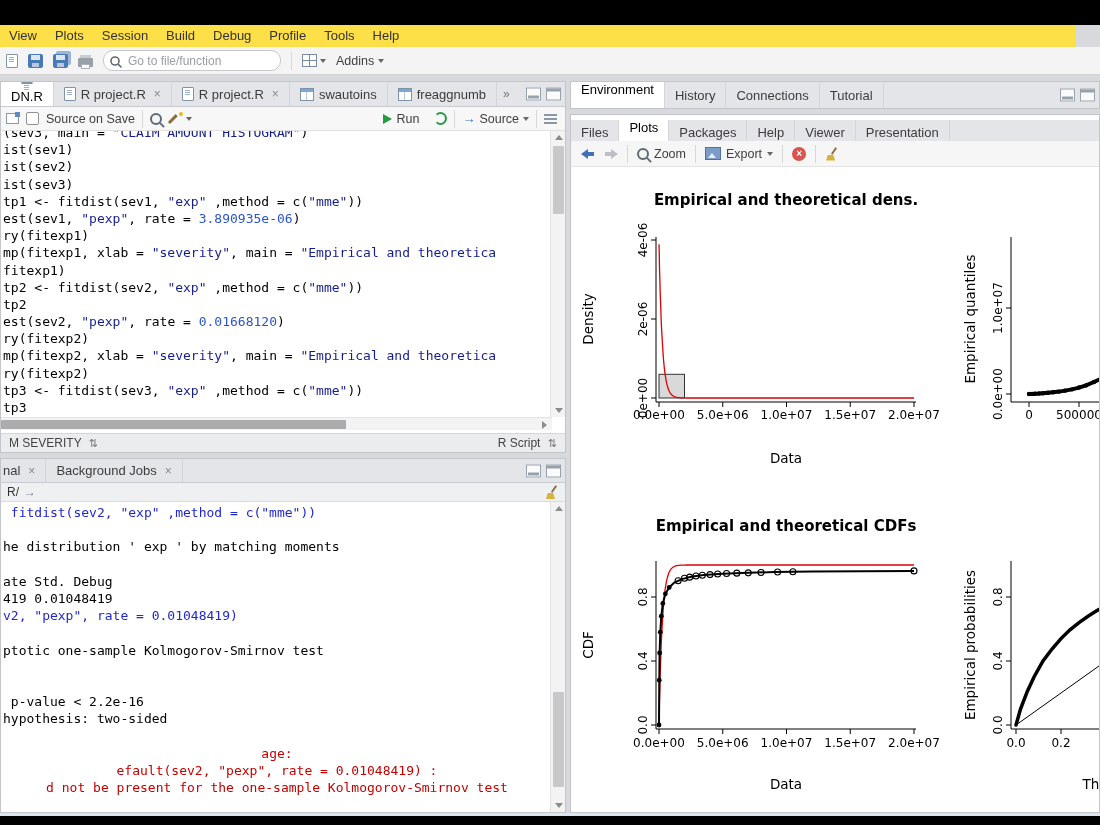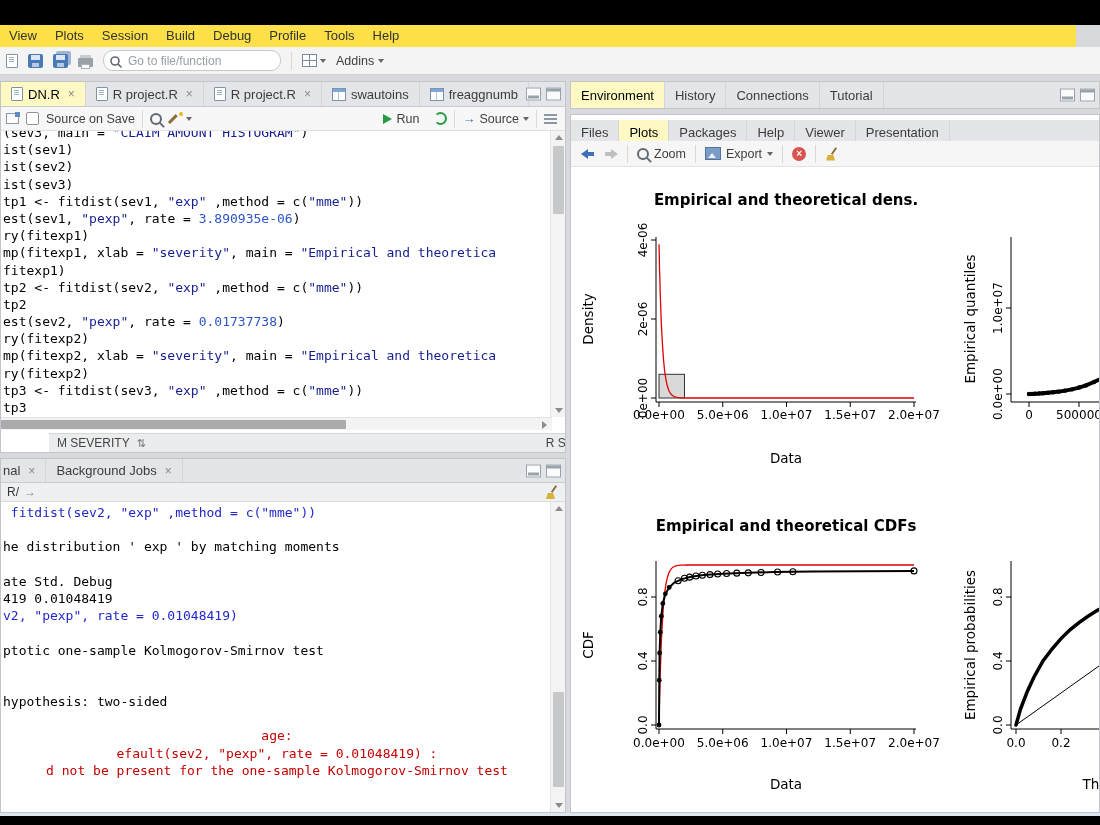--- a/index.html
+++ b/index.html
@@ -19,21 +19,21 @@
                   font-family:"Liberation Sans",sans-serif;background:transparent;}
   .goto-box input::placeholder{color:#9aa0a6;}
   .sep{width:1px;height:18px;background:#d8d8d8;}
   .tb-label{font-size:12.5px;color:#404040;}
 
   
   .tabbar{position:absolute;display:flex;align-items:stretch;background:#e4e5e8;
           border-bottom:1px solid #c9cbd0;box-sizing:border-box;}
   .tab{display:flex;align-items:center;gap:5px;padding:0 10px;font-size:13px;color:#3c3c3c;
        border-right:1px solid #d3d5d9;white-space:nowrap;cursor:default;}
-  .tab.active{background:#fef9c3;color:#000;}
+  .tab.active{background:#ffffff;color:#000;flex-direction:column;}
   .tab .close{color:#8a8a8a;font-size:12px;margin-left:3px;}
   .tab-overflow{display:flex;align-items:center;padding:0 6px;color:#777;font-size:12px;}
   .winbtns{position:absolute;right:4px;top:50%;transform:translateY(-50%);display:flex;gap:5px;}
   .winbtn{width:13px;height:11px;border:1px solid #98a2ac;background:#fbfbfb;position:relative;}
   .winbtn.max::before{content:"";position:absolute;left:0;right:0;top:0;height:3px;background:#98a2ac;}
   .winbtn.min::before{content:"";position:absolute;left:1px;right:1px;bottom:1px;height:3px;background:#98a2ac;}
 
   
   .pane{position:absolute;background:#fff;border:1px solid #c3c5c9;box-sizing:border-box;overflow:hidden;}
 
@@ -54,21 +54,21 @@
   .sb-btn{position:absolute;width:15px;height:13px;display:flex;align-items:center;justify-content:center;}
   .tri-up{width:0;height:0;border-left:4px solid transparent;border-right:4px solid transparent;border-bottom:5px solid #8c8c8c;}
   .tri-down{width:0;height:0;border-left:4px solid transparent;border-right:4px solid transparent;border-top:5px solid #8c8c8c;}
   .tri-right{width:0;height:0;border-top:4px solid transparent;border-bottom:4px solid transparent;border-left:5px solid #8c8c8c;}
   .vthumb{position:absolute;left:2px;width:11px;background:#c6c8ca;border-radius:1px;}
   .hthumb{position:absolute;top:2px;height:9px;background:#a9abad;border-radius:1px;}
 
   .statusbar{position:absolute;left:0;bottom:0;width:100%;height:19px;background:#ebecee;
              border-top:1px solid #d6d6d6;display:flex;align-items:center;
              justify-content:space-between;padding:0 8px;box-sizing:border-box;
-             font-size:12px;color:#444;margin-left:48px;}
+             font-size:12px;color:#444;}
   .updown{color:#777;font-size:11px;margin-left:4px;}
 
   
   .console-header{position:absolute;left:0;top:24px;width:100%;height:19px;background:#eff0f2;
                   border-bottom:1px solid #dcdcdc;display:flex;align-items:center;gap:5px;
                   padding:0 6px;box-sizing:border-box;font-size:12px;color:#333;}
   .console-text{position:absolute;left:0;top:43px;width:550px;bottom:0;overflow:hidden;}
   .console-lines{padding:2px 0 0 2px;}
   .console-line{font-family:"DejaVu Sans Mono",monospace;font-size:13px;height:17.2px;
                 line-height:17.2px;white-space:pre;color:#000;}
@@ -237,21 +237,21 @@
             <div class="code-line">ist(sev1)</div>
             <div class="code-line">ist(sev2)</div>
             <div class="code-line">ist(sev3)</div>
             <div class="code-line">tp1 &lt;- fitdist(sev1, <span class="tok-str">"exp"</span> ,method = c(<span class="tok-str">"mme"</span>))</div>
             <div class="code-line">est(sev1, <span class="tok-str">"pexp"</span>, rate = <span class="tok-num">3.890935e-06</span>)</div>
             <div class="code-line">ry(fitexp1)</div>
             <div class="code-line">mp(fitexp1, xlab = <span class="tok-str">"severity"</span>, main = <span class="tok-str">"Empirical and theoretica</span></div>
             <div class="code-line">fitexp1)</div>
             <div class="code-line">tp2 &lt;- fitdist(sev2, <span class="tok-str">"exp"</span> ,method = c(<span class="tok-str">"mme"</span>))</div>
             <div class="code-line">tp2</div>
-            <div class="code-line">est(sev2, <span class="tok-str">"pexp"</span>, rate = <span class="tok-num">0.01737738</span>)</div>
+            <div class="code-line">est(sev2, <span class="tok-str">"pexp"</span>, rate = <span class="tok-num">0.01668120</span>)</div>
             <div class="code-line">ry(fitexp2)</div>
             <div class="code-line">mp(fitexp2, xlab = <span class="tok-str">"severity"</span>, main = <span class="tok-str">"Empirical and theoretica</span></div>
             <div class="code-line">ry(fitexp2)</div>
             <div class="code-line">tp3 &lt;- fitdist(sev3, <span class="tok-str">"exp"</span> ,method = c(<span class="tok-str">"mme"</span>))</div>
             <div class="code-line">tp3</div>
           </div>
       </div>
 
       <div class="vscroll" style="right:0;top:49px;height:286px;">
         <div class="sb-btn" style="top:0;">
@@ -308,20 +308,21 @@
             <div class="console-line output">&nbsp;</div>
             <div class="console-line output">he distribution ' exp ' by matching moments</div>
             <div class="console-line output">&nbsp;</div>
             <div class="console-line output">ate Std. Debug</div>
             <div class="console-line output">419 0.01048419</div>
             <div class="console-line input">v2, "pexp", rate = 0.01048419)</div>
             <div class="console-line output">&nbsp;</div>
             <div class="console-line output">ptotic one-sample Kolmogorov-Smirnov test</div>
             <div class="console-line output">&nbsp;</div>
             <div class="console-line output">&nbsp;</div>
+            <div class="console-line output"> p-value &lt; 2.2e-16</div>
             <div class="console-line output">hypothesis: two-sided</div>
             <div class="console-line output">&nbsp;</div>
             <div class="console-line error">age:</div>
             <div class="console-line error">efault(sev2, "pexp", rate = 0.01048419) :</div>
             <div class="console-line error">d not be present for the one-sample Kolmogorov-Smirnov test</div>
           </div>
       </div>
       <div class="vscroll" style="right:0;top:43px;bottom:0;">
         <div class="sb-btn" style="top:0;">
             <span class="tri-up"></span>

